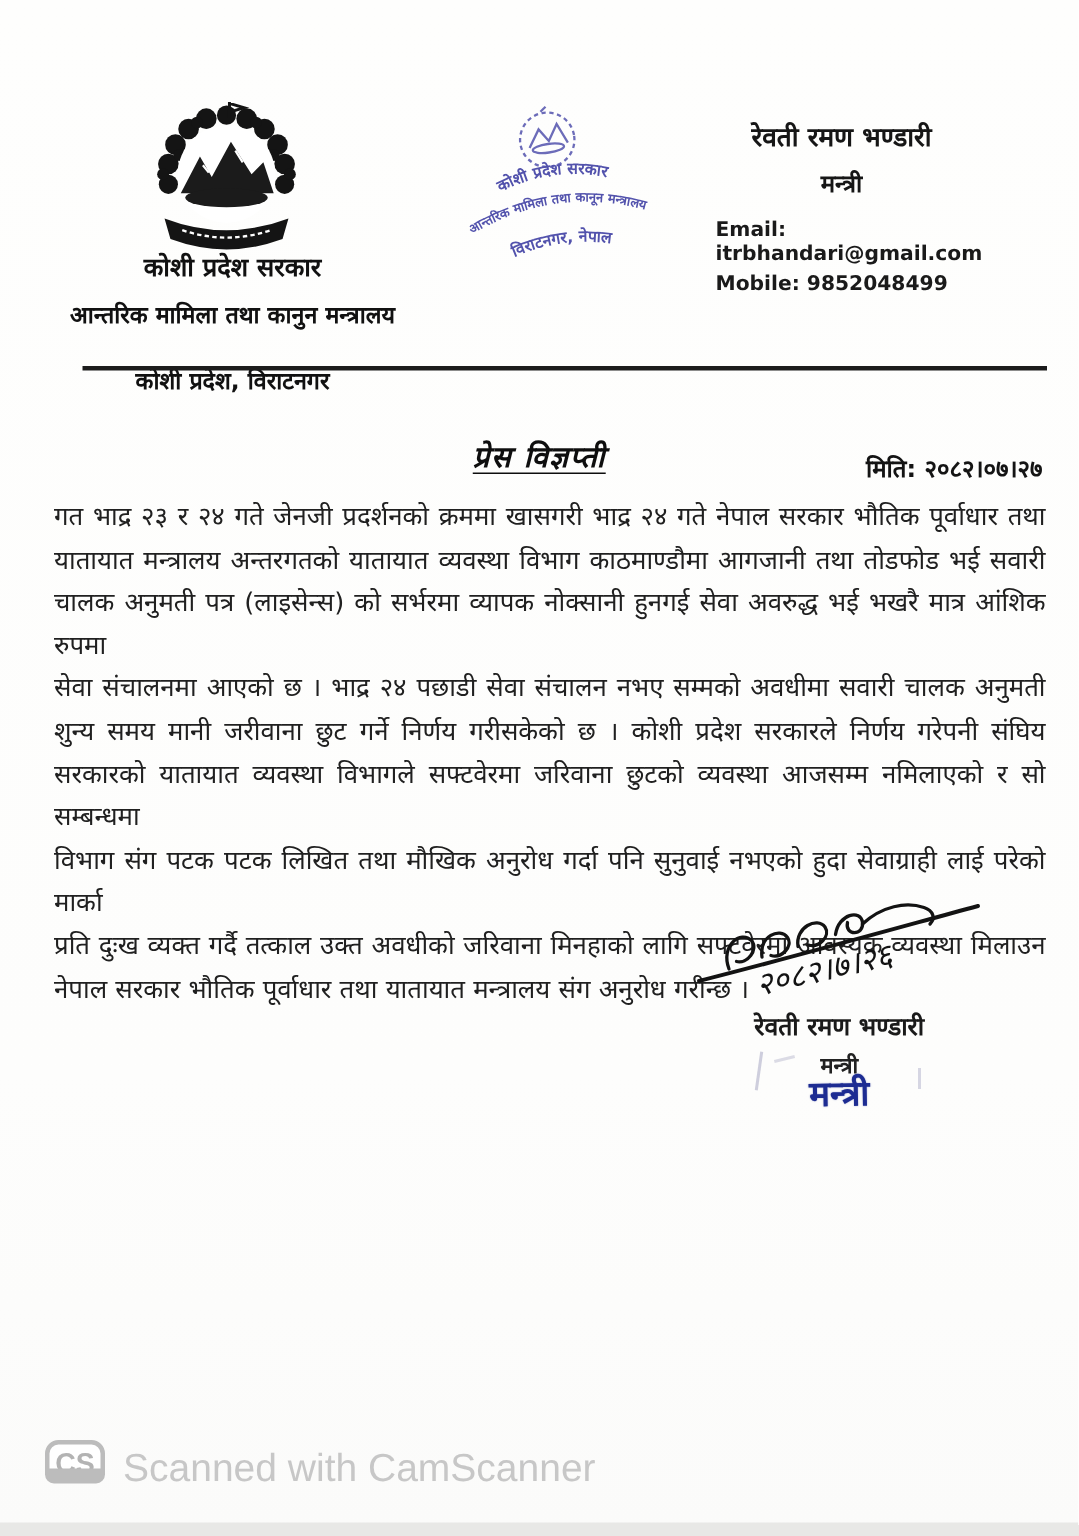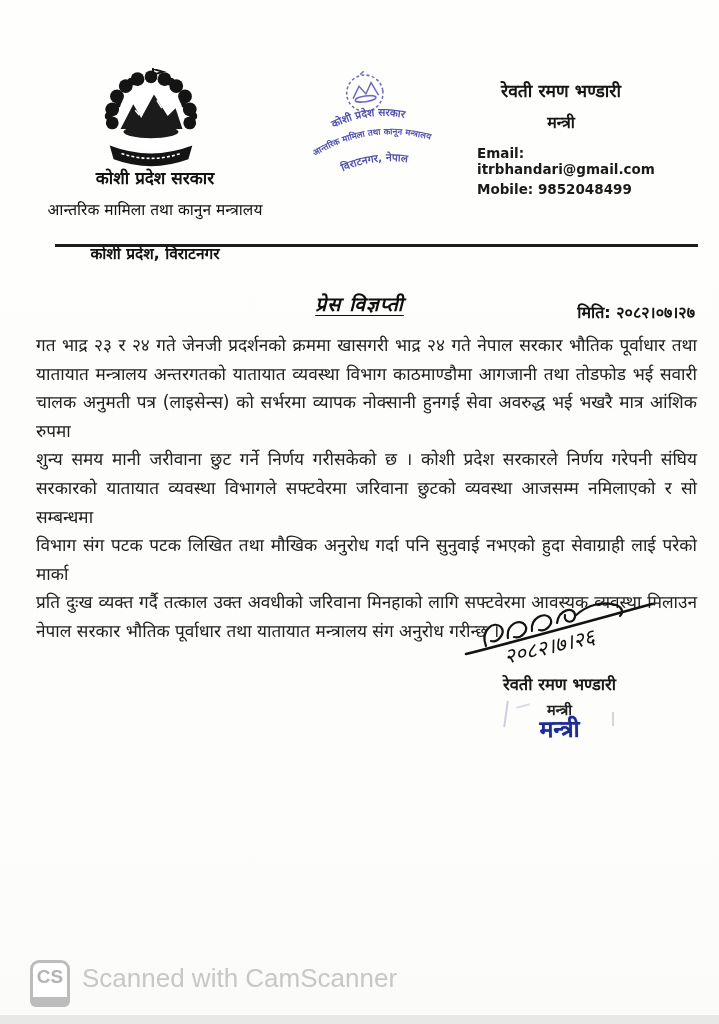--- a/index.html
+++ b/index.html
@@ -7,21 +7,21 @@
   .page {
     position:relative; width:719px; height:1024px; overflow:hidden;
     background:linear-gradient(180deg,#fefefd 0%, #fdfdfc 70%, #fbfbfa 100%);
     font-family:"DejaVu Sans","Liberation Sans",sans-serif;
     color:#1d1d1d;
   }
   
   .emblem-left { position:absolute; left:92px; top:66px; width:118px; height:112px; }
   .org-block { position:absolute; left:5px; top:166px; width:300px; text-align:center; }
   .org-name { font-size:17px; font-weight:700; color:#111; }
-  .org-ministry { font-size:15.5px; font-weight:400; color:#111; margin-top:9px; }
+  .org-ministry { font-size:15.5px; font-weight:700; color:#111; margin-top:9px; }
   .org-address { font-size:15.5px; font-weight:700; color:#111; margin-top:22px; }
 
   .stamp-top { position:absolute; left:290px; top:68px; width:160px; height:124px;
     transform:rotate(-8deg); opacity:.92; }
 
   .official-block { position:absolute; left:425px; top:78px; width:272px; }
   .official-name { font-size:17.5px; font-weight:700; text-align:center; color:#161616; }
   .official-title { font-size:16px; font-weight:700; text-align:center; margin-top:9px; color:#161616; }
   .official-email { font-size:13.5px; font-weight:700; margin-top:12px; padding-left:52px; color:#1a1a1a; }
   .official-mobile { font-size:13.5px; font-weight:700; margin-top:4px; padding-left:52px; color:#1a1a1a; }
@@ -50,21 +50,21 @@
     font-size:23px; font-weight:700; color:#1d2c92; transform:rotate(-1deg);
     text-shadow:0 0 1px rgba(29,44,146,.5); }
   .stamp-smudge1 { position:absolute; left:505px; top:701px; width:2px; height:26px;
     background:rgba(100,100,150,.30); transform:rotate(8deg); }
   .stamp-smudge2 { position:absolute; left:516px; top:705px; width:14px; height:2px;
     background:rgba(100,100,150,.22); transform:rotate(-14deg); }
   .stamp-smudge3 { position:absolute; left:612px; top:712px; width:2px; height:14px;
     background:rgba(100,100,150,.25); }
 
   
-  .cs-badge { position:absolute; left:30px; top:960px; width:40px; height:46px;
+  .cs-badge { position:absolute; left:30px; top:960px; width:40px; height:28px;
     border:3.5px solid #bcbcbc; border-radius:9px; background:#fff; }
   .cs-badge .cs-letters { position:absolute; left:0; top:3px; width:100%; text-align:center;
     font-size:19px; font-weight:700; color:#b3b3b3; letter-spacing:0;
     font-family:"Liberation Sans","DejaVu Sans",sans-serif; }
   .cs-badge .cs-lip { position:absolute; left:-3.5px; bottom:-3.5px; width:40px; height:10px;
     background:#bcbcbc; border-radius:0 0 6px 6px; }
   .cs-text { position:absolute; left:82px; top:963px; font-size:26px; font-weight:400;
     color:#c7c7c7; font-family:"Liberation Sans","DejaVu Sans",sans-serif; }
   .bottom-strip { position:absolute; left:0; top:1015px; width:719px; height:9px; background:#e8e8e6; }
 </style>
@@ -148,20 +148,21 @@
   <div class="date-line">मिति: २०८२।०७।२७</div>
 
   <div class="doc-title">
     <span>प्रेस विज्ञप्ती</span>
   </div>
 
   <div class="body-text">
     <div class="body-line">गत भाद्र २३ र २४ गते जेनजी प्रदर्शनको क्रममा खासगरी भाद्र २४ गते नेपाल सरकार भौतिक पूर्वाधार तथा</div>
     <div class="body-line">यातायात मन्त्रालय अन्तरगतको यातायात व्यवस्था विभाग काठमाण्डौमा आगजानी तथा तोडफोड भई सवारी</div>
     <div class="body-line">चालक अनुमती पत्र (लाइसेन्स) को सर्भरमा व्यापक नोक्सानी हुनगई सेवा अवरुद्ध भई भखरै मात्र आंशिक रुपमा</div>
+    <div class="body-line">सेवा संचालनमा आएको छ । भाद्र २४ पछाडी सेवा संचालन नभए सम्मको अवधीमा सवारी चालक अनुमती</div>
     <div class="body-line">शुन्य समय मानी जरीवाना छुट गर्ने निर्णय गरीसकेको छ । कोशी प्रदेश सरकारले निर्णय गरेपनी संघिय</div>
     <div class="body-line">सरकारको यातायात व्यवस्था विभागले सफ्टवेरमा जरिवाना छुटको व्यवस्था आजसम्म नमिलाएको र सो सम्बन्धमा</div>
     <div class="body-line">विभाग संग पटक पटक लिखित तथा मौखिक अनुरोध गर्दा पनि सुनुवाई नभएको हुदा सेवाग्राही लाई परेको मार्का</div>
     <div class="body-line">प्रति दुःख व्यक्त गर्दै तत्काल उक्त अवधीको जरिवाना मिनहाको लागि सफ्टवेरमा आवस्यक व्यवस्था मिलाउन</div>
     <div class="body-line last">नेपाल सरकार भौतिक पूर्वाधार तथा यातायात मन्त्रालय संग अनुरोध गरीन्छ ।</div>
   </div>
 
   <svg class="signature-svg" viewBox="0 0 196 78">
     <g stroke="#131313" fill="none" stroke-linecap="round">
       <path d="M4,58 C52,46 124,26 190,8" stroke-width="2.6"></path>

